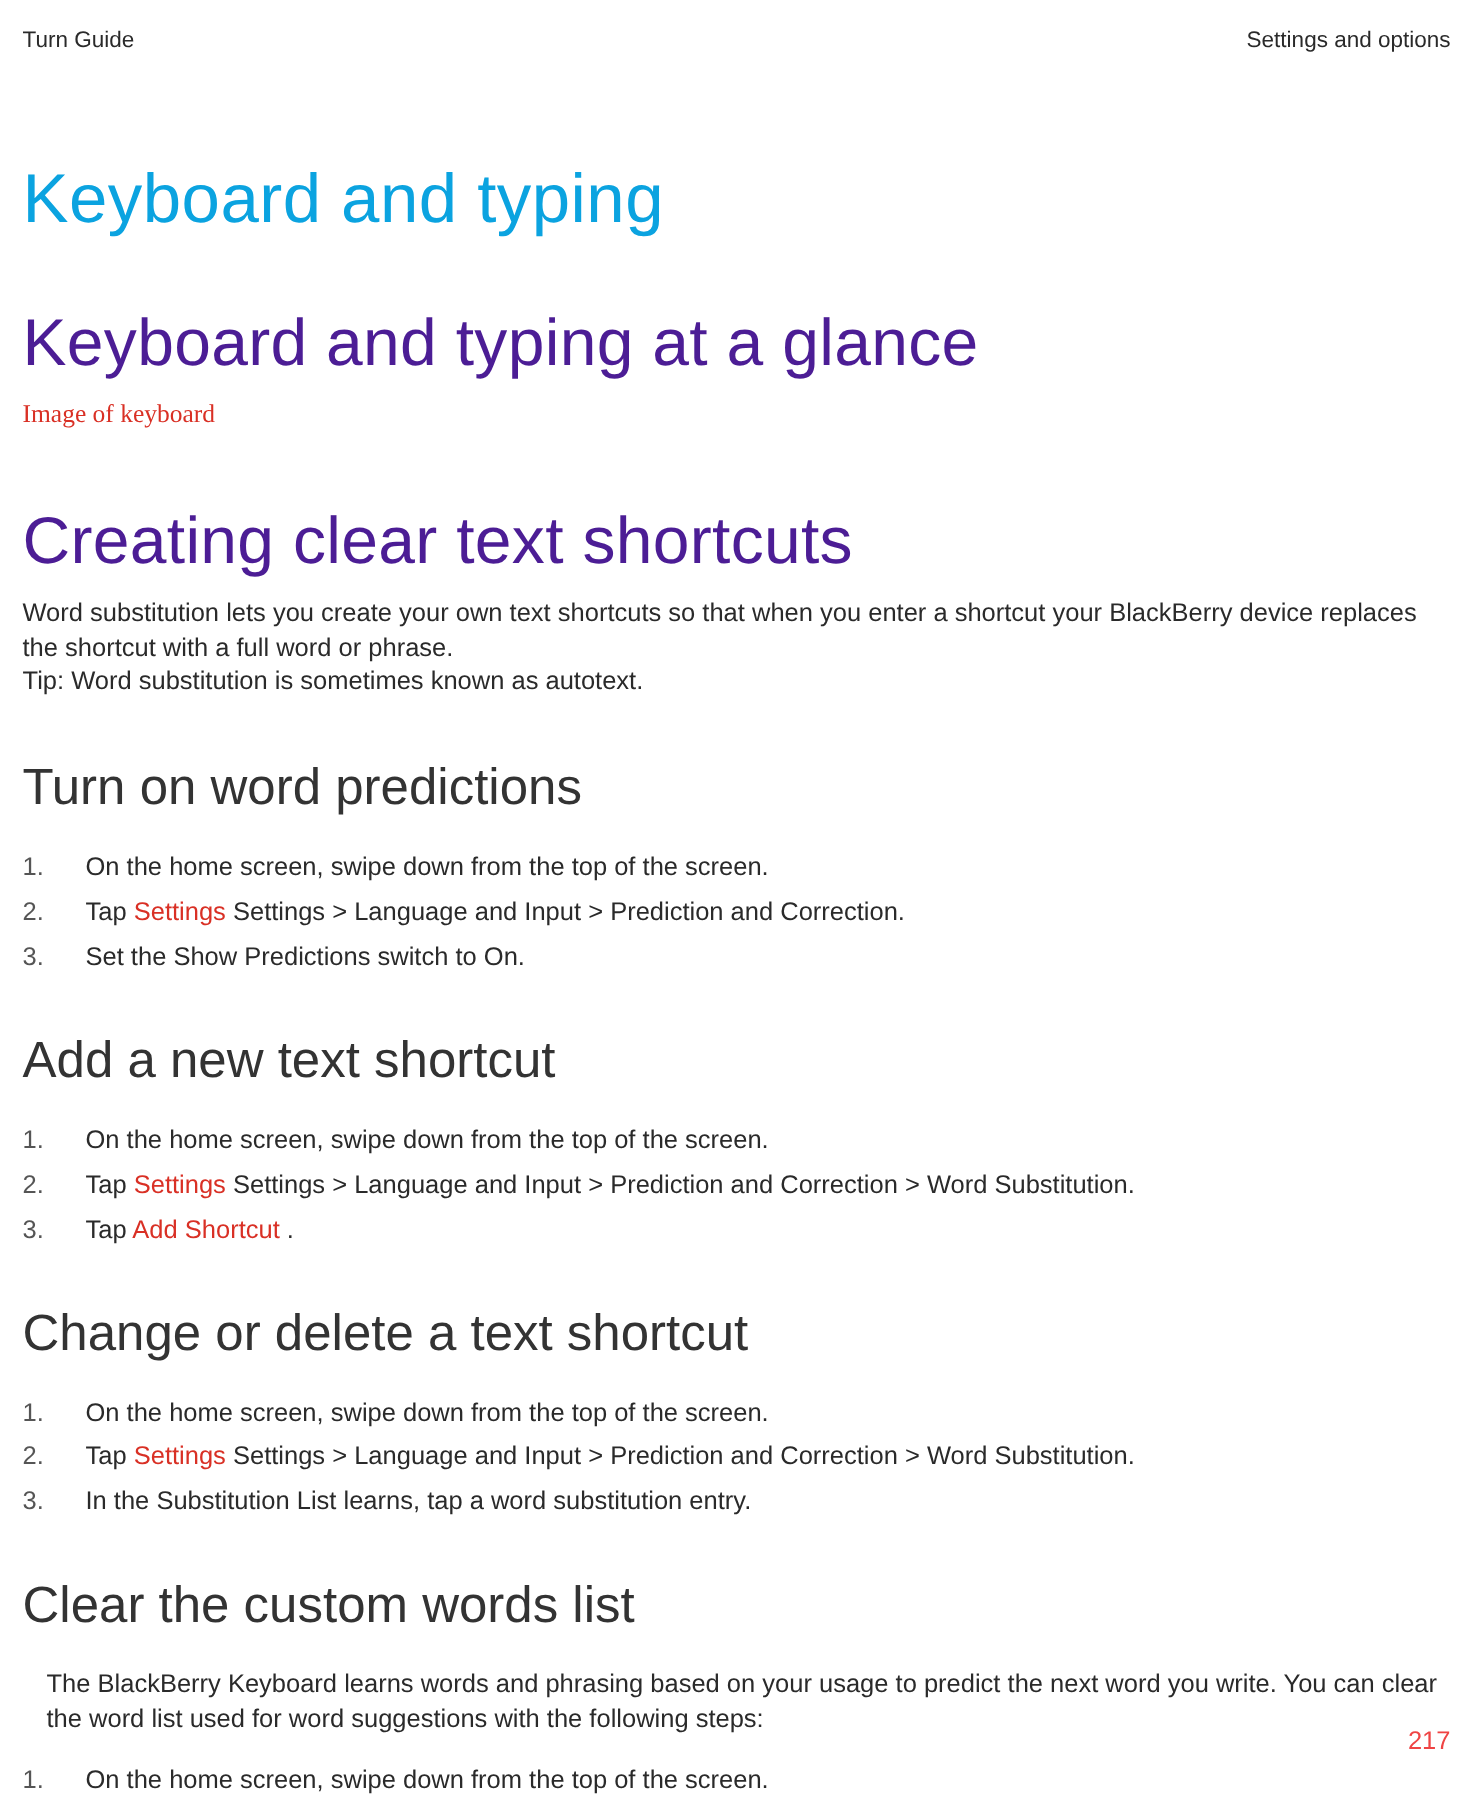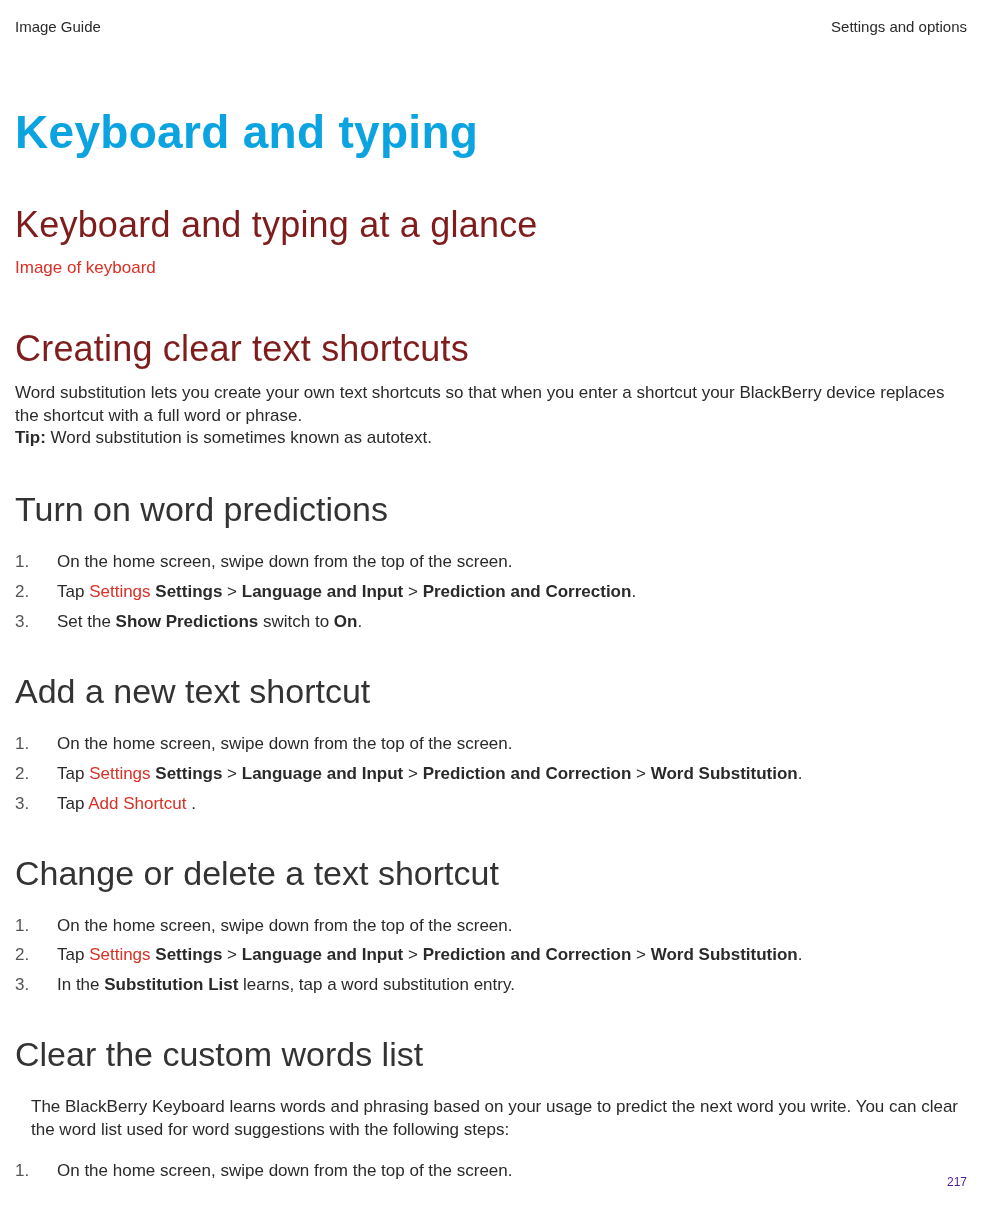--- a/index.html
+++ b/index.html
@@ -17,36 +17,37 @@
     }
     .header {
       display: flex;
       justify-content: space-between;
       font-size: 15px;
       color: #2a2a2a;
       margin-bottom: 70px;
     }
     h1 {
       font-size: 46px;
-      font-weight: 700;
+      font-weight: 400;
       color: #0ba3e0;
       margin-bottom: 45px;
       letter-spacing: 0.3px;
     }
     h2 {
-      font-size: 36px;
+      font-size: 44px;
       font-weight: 300;
-      color: #7f1d1d;
+      color: #4c1d95;
       margin-bottom: 12px;
       letter-spacing: 0.2px;
     }
     .img-placeholder {
       font-size: 17px;
       color: #d93025;
       margin-bottom: 50px;
+      font-family: Liberation Serif, serif;
     }
     .intro-para {
       font-size: 17px;
       color: #2a2a2a;
       line-height: 1.35;
     }
     .tip-para {
       font-size: 17px;
       color: #2a2a2a;
       margin-bottom: 42px;
@@ -76,35 +77,35 @@
       content: counter(item) ".";
       position: absolute;
       left: 0;
       color: #555;
       font-feature-settings: "onum";
     }
     .icon-text {
       color: #d93025;
     }
     strong {
-      font-weight: 700;
+      font-weight: 400;
     }
     .page-number {
       position: absolute;
-      bottom: 24px;
+      bottom: 42px;
       right: 15px;
-      font-size: 12px;
-      color: #4c1d95;
+      font-size: 17px;
+      color: #ef4444;
     }
   </style>
 </head>
 <body>
 
 <div class="header">
-  <span>Image Guide</span>
+  <span>Turn Guide</span>
   <span>Settings and options</span>
 </div>
 
 <h1>Keyboard and typing</h1>
 
 <h2>Keyboard and typing at a glance</h2>
 <div class="img-placeholder">Image of keyboard</div>
 
 <h2>Creating clear text shortcuts</h2>
 <p class="intro-para">Word substitution lets you create your own text shortcuts so that when you enter a shortcut your BlackBerry device replaces the shortcut with a full word or phrase.</p>

